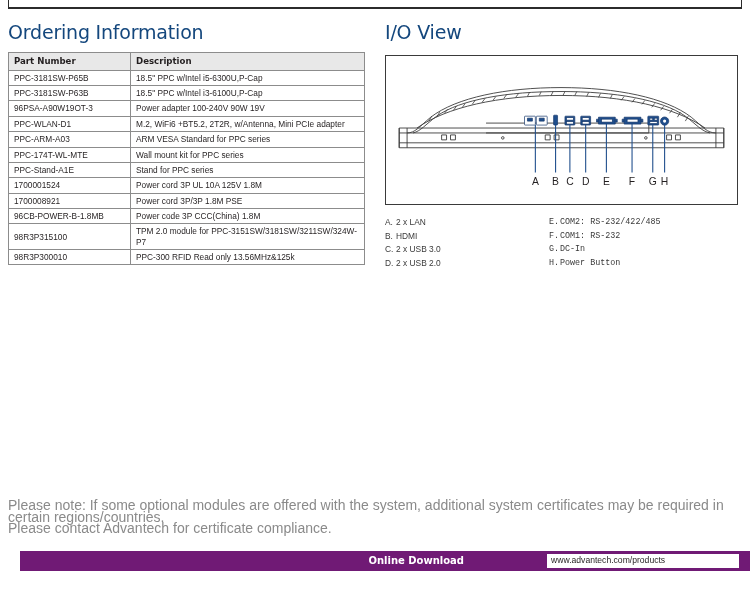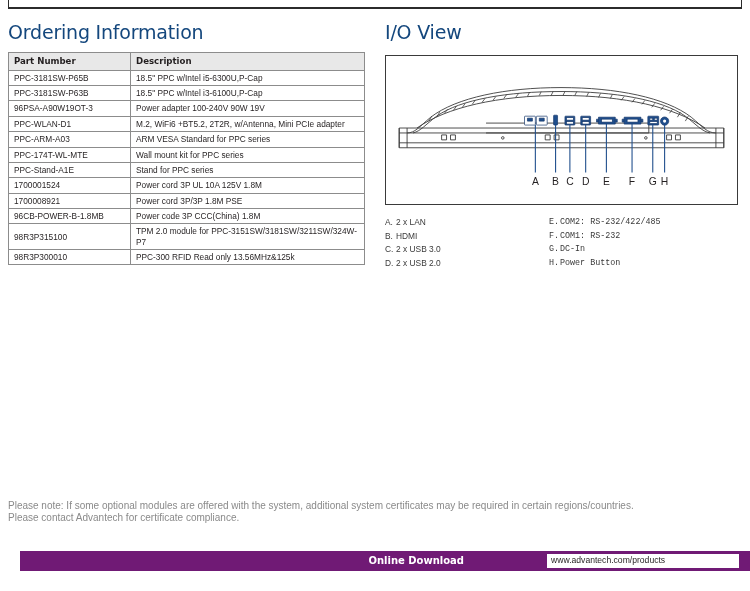--- a/index.html
+++ b/index.html
@@ -103,21 +103,21 @@
   .io-legend .legend-col.left { left: 0px; }
   .io-legend .legend-col.right { left: 164px; font-family: Liberation Mono, monospace; }
   .legend-item { white-space: nowrap; }
   .legend-key { display: inline-block; min-width: 11px; }
 
   
   .note {
     position: absolute;
     left: 8px;
     top: 500px;
-    font-size: 10px;
+    font-size: 14px;
     line-height: 11.5px;
     color: #8a8a8a;
   }
 
   
   .footer-band {
     position: absolute;
     left: 20px;
     top: 551px;
     width: 734px;

